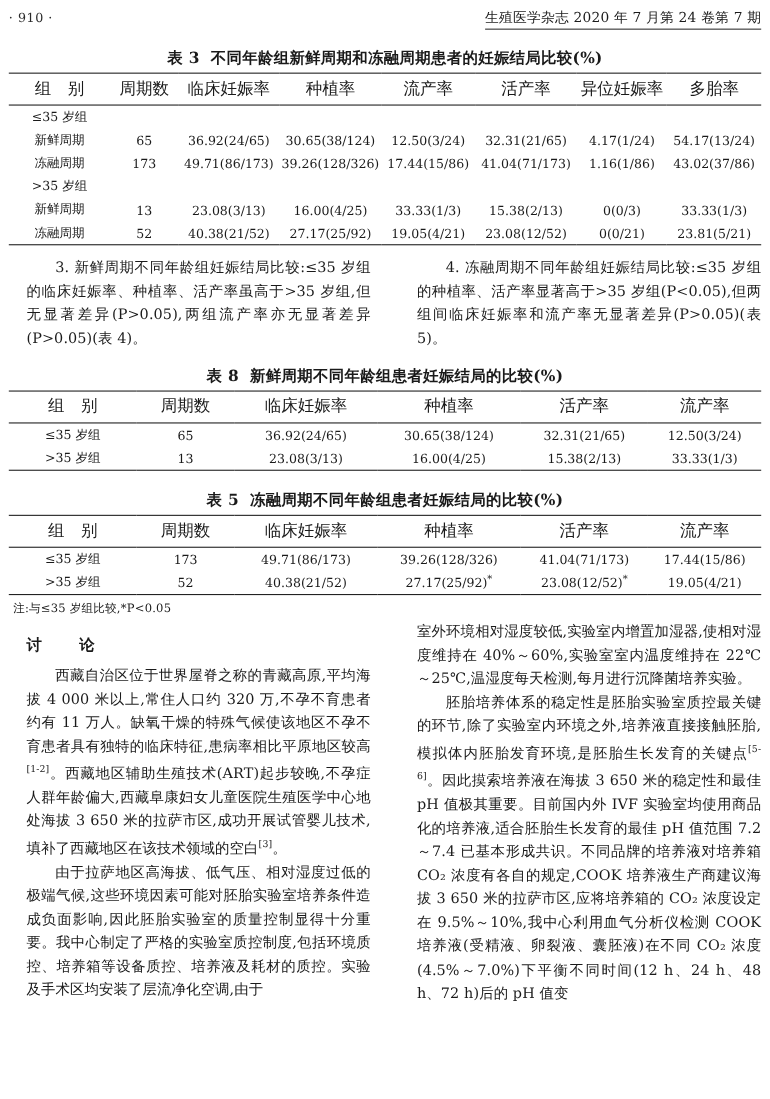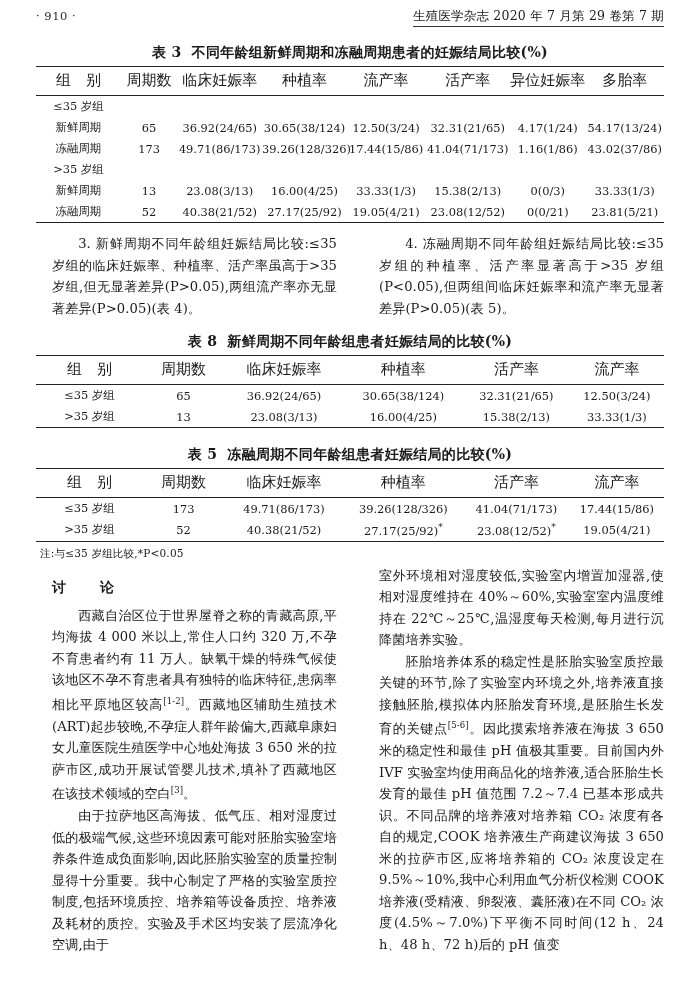--- a/index.html
+++ b/index.html
@@ -13,21 +13,21 @@
     position: relative;
     font-family: "DejaVu Serif", "Liberation Serif", serif;
     color: #1a1a1a;
     overflow: hidden;
   }
   .page {
     position: relative;
     width: 700px;
     height: 999px;
     box-sizing: border-box;
-    padding: 0 36px;
+    padding: 0 8px;
     border-radius: 20px;
   }
 
   
   .runhead {
     display: flex;
     align-items: baseline;
     justify-content: space-between;
     height: 26px;
     padding-top: 8px;
@@ -115,21 +115,21 @@
   }
   sup.ref { font-size: 8.5px; vertical-align: super; }
 </style>
 </head>
 <body>
 
 <div class="page">
 
   <div class="runhead">
     <div class="folio">· 910 ·</div>
-    <div class="journal">生殖医学杂志 2020 年 7 月第 29 卷第 7 期</div>
+    <div class="journal">生殖医学杂志 2020 年 7 月第 24 卷第 7 期</div>
   </div>
 
   <div class="table-block">
     <div class="table-caption">
       <span class="tnum">表 3</span><span>不同年龄组新鲜周期和冻融周期患者的妊娠结局比较(%)</span>
     </div>
     <table class="data t3">
       <colgroup>
         <col style="width:13.5%">
           <col style="width:9%">

